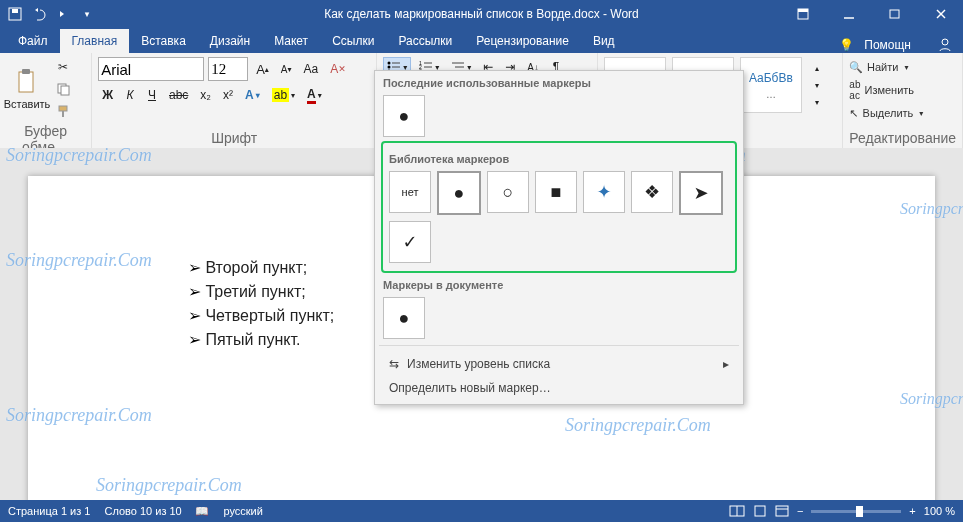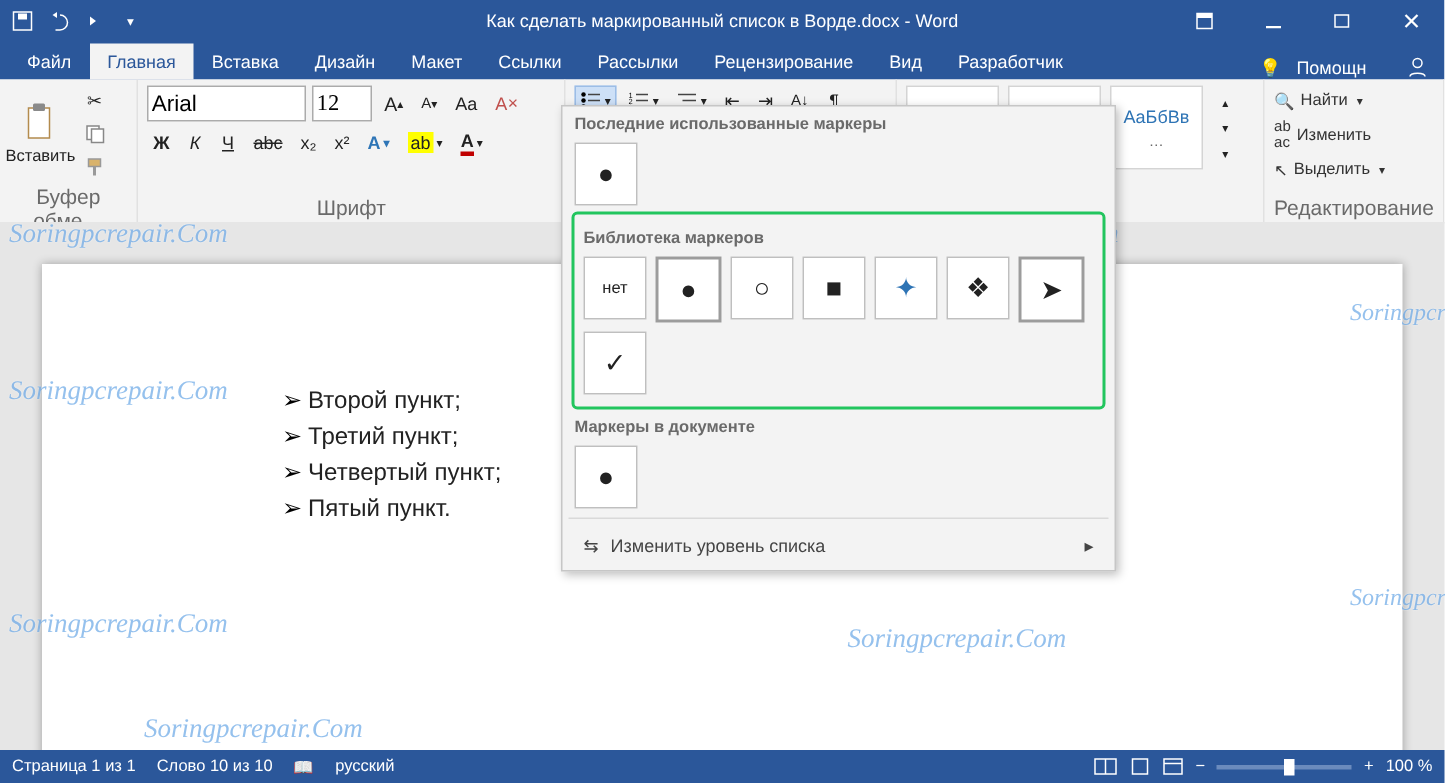--- a/index.html
+++ b/index.html
@@ -101,21 +101,20 @@
 <div class="tabs">
   <div class="tab">Файл</div>
   <div class="tab active">Главная</div>
   <div class="tab">Вставка</div>
   <div class="tab">Дизайн</div>
   <div class="tab">Макет</div>
   <div class="tab">Ссылки</div>
   <div class="tab">Рассылки</div>
   <div class="tab">Рецензирование</div>
   <div class="tab">Вид</div>
-  <div class="tab">Разработчик</div>
   <div class="right">
     <span>💡</span>
     <span>Помощн</span>
     <span style="margin-left:16px;">
         <svg width="16" height="16">
           <circle cx="8" cy="5" r="3" fill="none" stroke="#fff"></circle>
           <path d="M3 14c0-3 10-3 10 0" fill="none" stroke="#fff"></path>
         </svg>
       </span>
   </div>
@@ -347,20 +346,23 @@
   </div>
 
   <div class="dd-sep"></div>
   <div class="dd-item">
     <span style="display:flex;align-items:center;gap:8px;">
         <span>⇆</span>
         <span>Изменить уровень списка</span>
       </span>
     <span>▸</span>
   </div>
+  <div class="dd-item">
+    <span>Определить новый маркер…</span>
+  </div>
 </div>
 
 <div class="watermark" style="left:6px;top:145px;">Soringpcrepair.Com</div>
 <div class="watermark" style="left:6px;top:250px;">Soringpcrepair.Com</div>
 <div class="watermark" style="left:6px;top:405px;">Soringpcrepair.Com</div>
 <div class="watermark" style="left:96px;top:475px;">Soringpcrepair.Com</div>
 <div class="watermark" style="left:600px;top:145px;">Soringpcrepair.Com</div>
 <div class="watermark" style="left:545px;top:302px;">Soringpcrepair.Com</div>
 <div class="watermark" style="left:565px;top:415px;">Soringpcrepair.Com</div>
 <div class="watermark" style="left:900px;top:200px;font-size:16px;">Soringpcrepair.Com</div>

